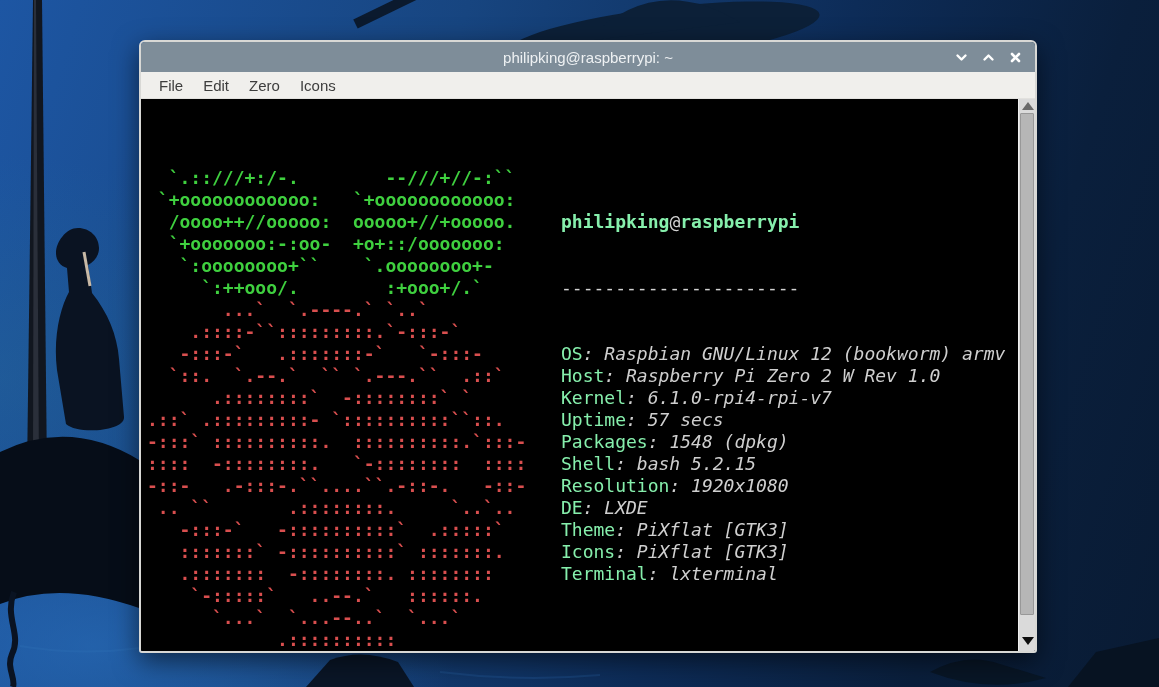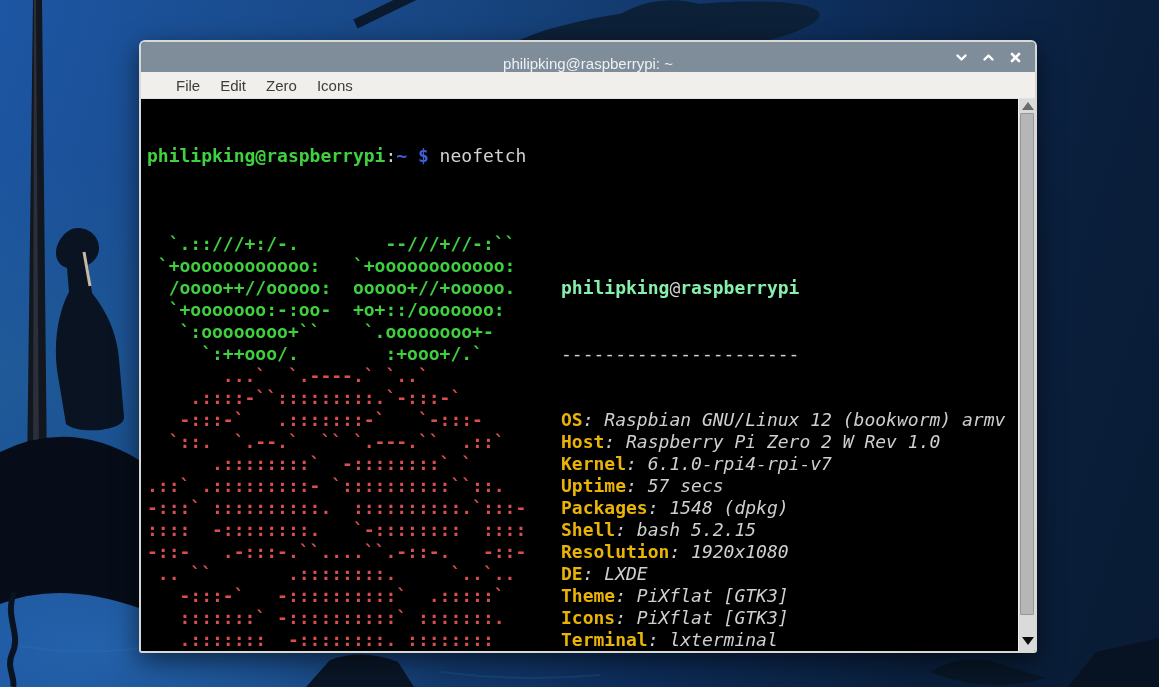--- a/index.html
+++ b/index.html
@@ -17,28 +17,28 @@
   
   .window {
     position:absolute; left:139px; top:40px; width:898px; height:613px;
     display:flex; flex-direction:column;
     border:2px solid #d8d8d5; border-radius:6px 6px 3px 3px;
     overflow:hidden;
     box-shadow:0 8px 26px rgba(0,0,0,.55);
   }
   .titlebar {
     height:30px; flex:0 0 30px; background:#7e8d99;
-    display:flex; align-items:flex-end; justify-content:center;
+    display:flex; align-items:center; justify-content:center;
     position:relative; color:#eef1f3; font-size:15px;
   }
   .controls { position:absolute; right:10px; top:0; height:100%; display:flex; align-items:center; gap:7px; }
   .ctrl-btn { width:20px; height:20px; border:none; background:transparent; display:flex; align-items:center; justify-content:center; cursor:default; }
   .menubar {
     height:27px; flex:0 0 27px; background:#f0efec; border-bottom:1px solid #e2e1de;
-    display:flex; align-items:center; padding-left:25px; font-size:15px; color:#3d3d3d;
+    display:flex; align-items:center; padding-left:8px; font-size:15px; color:#3d3d3d;
   }
   .menu-item { padding:3px 10px; }
 
   
   .terminal { flex:1 1 auto; background:#000; position:relative; }
   .term-inner {
     position:absolute; left:6px; top:2px; right:17px; bottom:0; overflow:hidden;
     font-family:"DejaVu Sans Mono", monospace; font-size:18px; line-height:22px;
     color:#d2d2d2; white-space:pre;
   }
@@ -46,21 +46,21 @@
   .prompt-plain { color:#d2d2d2; }
   .prompt-blue { color:#3f5fd9; font-weight:bold; }
   .neofetch { display:flex; }
   .art { font-family:inherit; width:414px; white-space:pre; }
   .art-green { color:#3fd03f; font-weight:bold; }
   .art-red { color:#d94f4f; font-weight:bold; }
   .info { white-space:pre; }
   .hdr-name { color:#86efac; font-weight:bold; }
   .hdr-at { color:#d2d2d2; }
   .sep { color:#d2d2d2; }
-  .row .lbl { color:#eab308; font-weight:bold; }
+  .row .lbl { color:#86efac; font-weight:normal; }
   .row .val { color:#cfcfcf;font-style:italic; }
 
   
   .scrollbar { position:absolute; right:0; top:0; bottom:0; width:17px; background:#dadada; border-left:1px solid #efefef; }
   .sb-up { position:absolute; top:3px; left:3px; width:0; height:0;
            border-left:6px solid transparent; border-right:6px solid transparent; border-bottom:8px solid #6a6a6a; }
   .sb-thumb { position:absolute; top:14px; left:1px; width:14px; height:502px; background:#b6b6b6; border:1px solid #989898; border-radius:1px; }
   .sb-down { position:absolute; bottom:6px; left:3px; width:0; height:0;
              border-left:6px solid transparent; border-right:6px solid transparent; border-top:8px solid #0d0d0d; }
 </style>
@@ -121,21 +121,20 @@
 
   <div class="menubar">
     <div class="menu-item">File</div>
     <div class="menu-item">Edit</div>
     <div class="menu-item">Zero</div>
     <div class="menu-item">Icons</div>
   </div>
 
   <div class="terminal">
     <div class="term-inner">
-      <div class="prompt-line"><span class="prompt-user">philipking@raspberrypi</span><span class="prompt-plain">:</span><span class="prompt-blue">~ $</span><span class="prompt-plain"> neofetch</span></div>
 
       <div class="neofetch">
         <pre class="art"><span class="art-green">  `.::///+:/-.        --///+//-:``
  `+oooooooooooo:   `+oooooooooooo:
   /oooo++//ooooo:  ooooo+//+ooooo.
   `+ooooooo:-:oo-  +o+::/ooooooo:
    `:oooooooo+``    `.oooooooo+-
      `:++ooo/.        :+ooo+/.`
 </span><span class="art-red">       ...`  `.----.` `..`
     .::::-``:::::::::.`-:::-`

